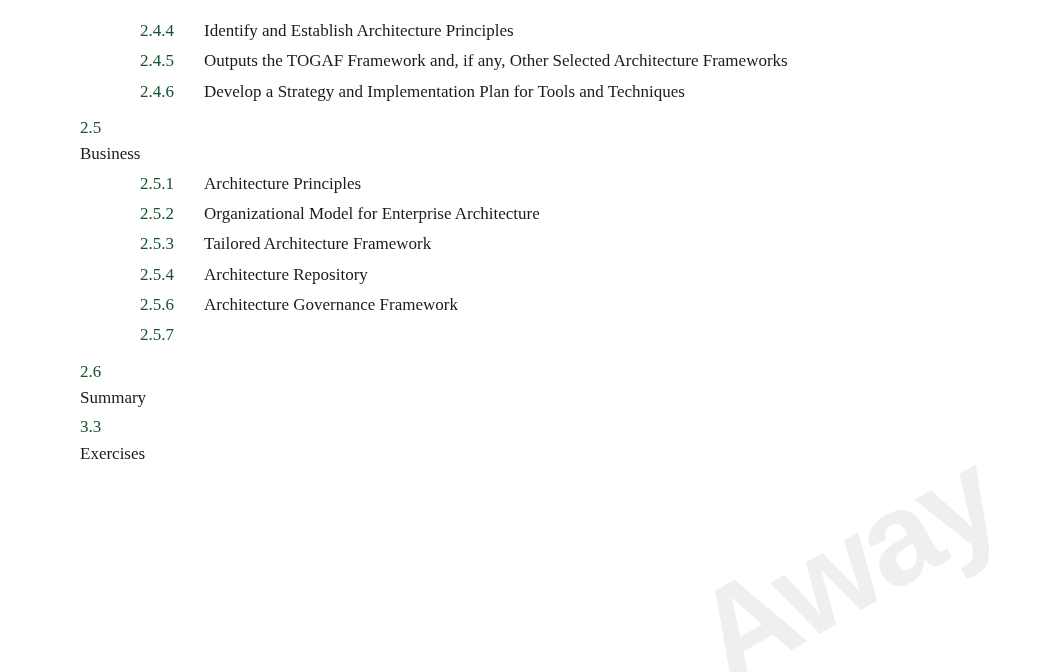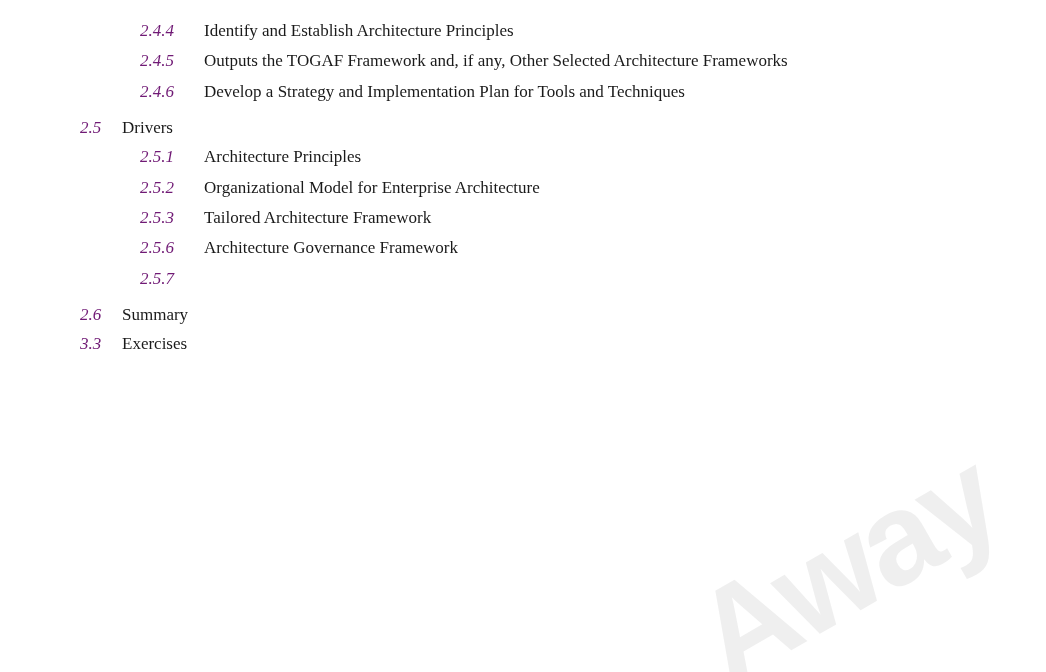--- a/index.html
+++ b/index.html
@@ -47,31 +47,31 @@
 
     .content {
       position: relative;
       z-index: 1;
     }
 
     .toc-item {
       display: flex;
       margin-bottom: 4px;
       line-height: 1.55;
+      flex-direction: column;
     }
 
     .toc-item.level1 {
       margin-bottom: 3px;
     }
 
     .toc-num {
       min-width: 58px;
       flex-shrink: 0;
-      color: #701a75;
-      font-style: italic;
+      color: #14532d;
     }
 
     .toc-item.level1 .toc-num {
       min-width: 42px;
     }
 
     .toc-text {
       flex: 1;
     }
 
@@ -120,38 +120,42 @@
 
     <div class="multiline-item">
       <span class="toc-num">2.4.6</span>
       <span class="toc-text">Develop a Strategy and Implementation Plan for Tools and Techniques</span>
     </div>
 
     <div class="spacer"></div>
 
     <div class="toc-item level1">
       <span class="toc-num">2.5</span>
-      <span class="toc-text">Drivers</span>
+      <span class="toc-text">Business</span>
     </div>
 
     <div class="multiline-item">
       <span class="toc-num">2.5.1</span>
       <span class="toc-text">Architecture Principles</span>
     </div>
 
     <div class="multiline-item">
       <span class="toc-num">2.5.2</span>
       <span class="toc-text">Organizational Model for Enterprise Architecture</span>
     </div>
 
     <div class="multiline-item">
       <span class="toc-num">2.5.3</span>
       <span class="toc-text">Tailored Architecture Framework</span>
     </div>
 
+    <div class="multiline-item">
+      <span class="toc-num">2.5.4</span>
+      <span class="toc-text">Architecture Repository</span>
+    </div>
 
 
     <div class="multiline-item">
       <span class="toc-num">2.5.6</span>
       <span class="toc-text">Architecture Governance Framework</span>
     </div>
 
     <div class="multiline-item">
       <span class="toc-num">2.5.7</span>
     </div>

